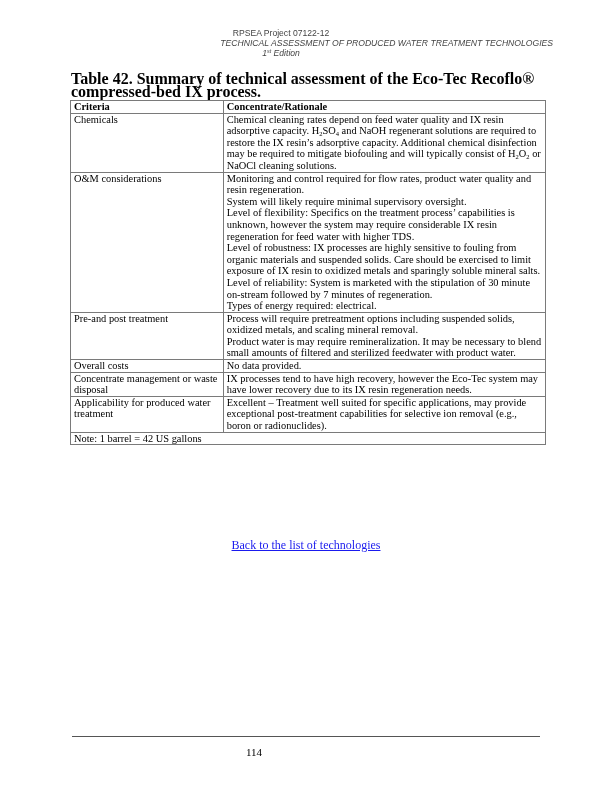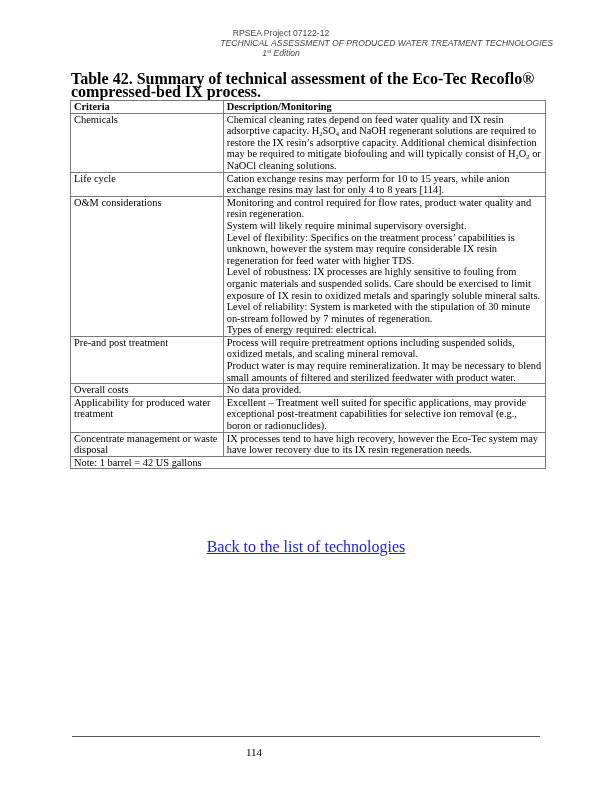--- a/index.html
+++ b/index.html
@@ -14,21 +14,21 @@
              font-family: "Liberation Serif", serif; font-weight: bold; font-size: 16px; line-height: 13px; color: #000; }
   table.t { position: absolute; left: 70px; top: 100px; width: 476px; border-collapse: collapse;
             font-family: "Liberation Serif", serif; font-size: 10.4px; line-height: 11.6px; color: #000; }
   table.t td, table.t th { border: 1px solid #7a7a7a; vertical-align: top; padding: 0 3px; text-align: left; }
   table.t th { font-weight: bold; }
   table.t col.c1 { width: 153px; }
   table.t col.c2 { width: 323px; }
   sub { font-size: 6.5px; vertical-align: -2px; line-height: 0; }
   .line { display: block; }
   .link { position: absolute; left: 0; width: 612px; top: 538px; text-align: center;
-          font-family: "Liberation Serif", serif; font-size: 16px; }
+          font-family: "Liberation Serif", serif; font-size: 12px; }
   .link a { color: #1a1aee; text-decoration: underline; }
   .footline { position: absolute; left: 72px; top: 736px; width: 468px; height: 0; border-top: 1px solid #555; }
   .pagenum { position: absolute; left: 0; width: 508px; top: 746px; text-align: center;
              font-family: "Liberation Serif", serif; font-size: 11px; color: #000; }
 </style>
 </head>
 <body>
 
 <div class="hdr hdr1">RPSEA Project 07122-12</div>
 <div class="hdr hdr2">TECHNICAL ASSESSMENT OF PRODUCED WATER TREATMENT TECHNOLOGIES</div>
@@ -37,34 +37,28 @@
 <div class="caption">Table 42. Summary of technical assessment of the Eco-Tec Recoflo® compressed-bed IX process.</div>
 
 <table class="t">
   <colgroup>
       <col class="c1">
       <col class="c2">
     </colgroup>
   <thead>
     <tr>
       <th>Criteria</th>
-      <th>Description/Monitoring</th>
+      <th>Concentrate/Rationale</th>
     </tr>
   </thead>
   <tbody id="tbody">
       <tr>
         <td>Chemicals</td>
         <td>
           <span class="line">Chemical cleaning rates depend on feed water quality and IX resin adsorptive capacity. H<sub>2</sub>SO<sub>4</sub> and NaOH regenerant solutions are required to restore the IX resin’s adsorptive capacity. Additional chemical disinfection may be required to mitigate biofouling and will typically consist of H<sub>2</sub>O<sub>2</sub> or NaOCl cleaning solutions.</span>
-        </td>
-      </tr>
-      <tr>
-        <td>Life cycle</td>
-        <td>
-          <span class="line">Cation exchange resins may perform for 10 to 15 years, while anion exchange resins may last for only 4 to 8 years [114].</span>
         </td>
       </tr>
       <tr>
         <td>O&amp;M considerations</td>
         <td>
           <span class="line">Monitoring and control required for flow rates, product water quality and resin regeneration.</span>
           <span class="line">System will likely require minimal supervisory oversight.</span>
           <span class="line">Level of flexibility: Specifics on the treatment process’ capabilities is unknown, however the system may require considerable IX resin regeneration for feed water with higher TDS.</span>
           <span class="line">Level of robustness: IX processes are highly sensitive to fouling from organic materials and suspended solids. Care should be exercised to limit exposure of IX resin to oxidized metals and sparingly soluble mineral salts.</span>
           <span class="line">Level of reliability: System is marketed with the stipulation of 30 minute on-stream followed by 7 minutes of regeneration.</span>
@@ -78,29 +72,29 @@
           <span class="line">Product water is may require remineralization. It may be necessary to blend small amounts of filtered and sterilized feedwater with product water.</span>
         </td>
       </tr>
       <tr>
         <td>Overall costs</td>
         <td>
           <span class="line">No data provided.</span>
         </td>
       </tr>
       <tr>
+        <td>Concentrate management or waste disposal</td>
+        <td>
+          <span class="line">IX processes tend to have high recovery, however the Eco-Tec system may have lower recovery due to its IX resin regeneration needs.</span>
+        </td>
+      </tr>
+      <tr>
         <td>Applicability for produced water treatment</td>
         <td>
           <span class="line">Excellent – Treatment well suited for specific applications, may provide exceptional post-treatment capabilities for selective ion removal (e.g., boron or radionuclides).</span>
-        </td>
-      </tr>
-      <tr>
-        <td>Concentrate management or waste disposal</td>
-        <td>
-          <span class="line">IX processes tend to have high recovery, however the Eco-Tec system may have lower recovery due to its IX resin regeneration needs.</span>
         </td>
       </tr>
     </tbody>
   <tfoot>
     <tr>
       <td colspan="2">Note: 1 barrel = 42 US gallons</td>
     </tr>
   </tfoot>
 </table>
 

